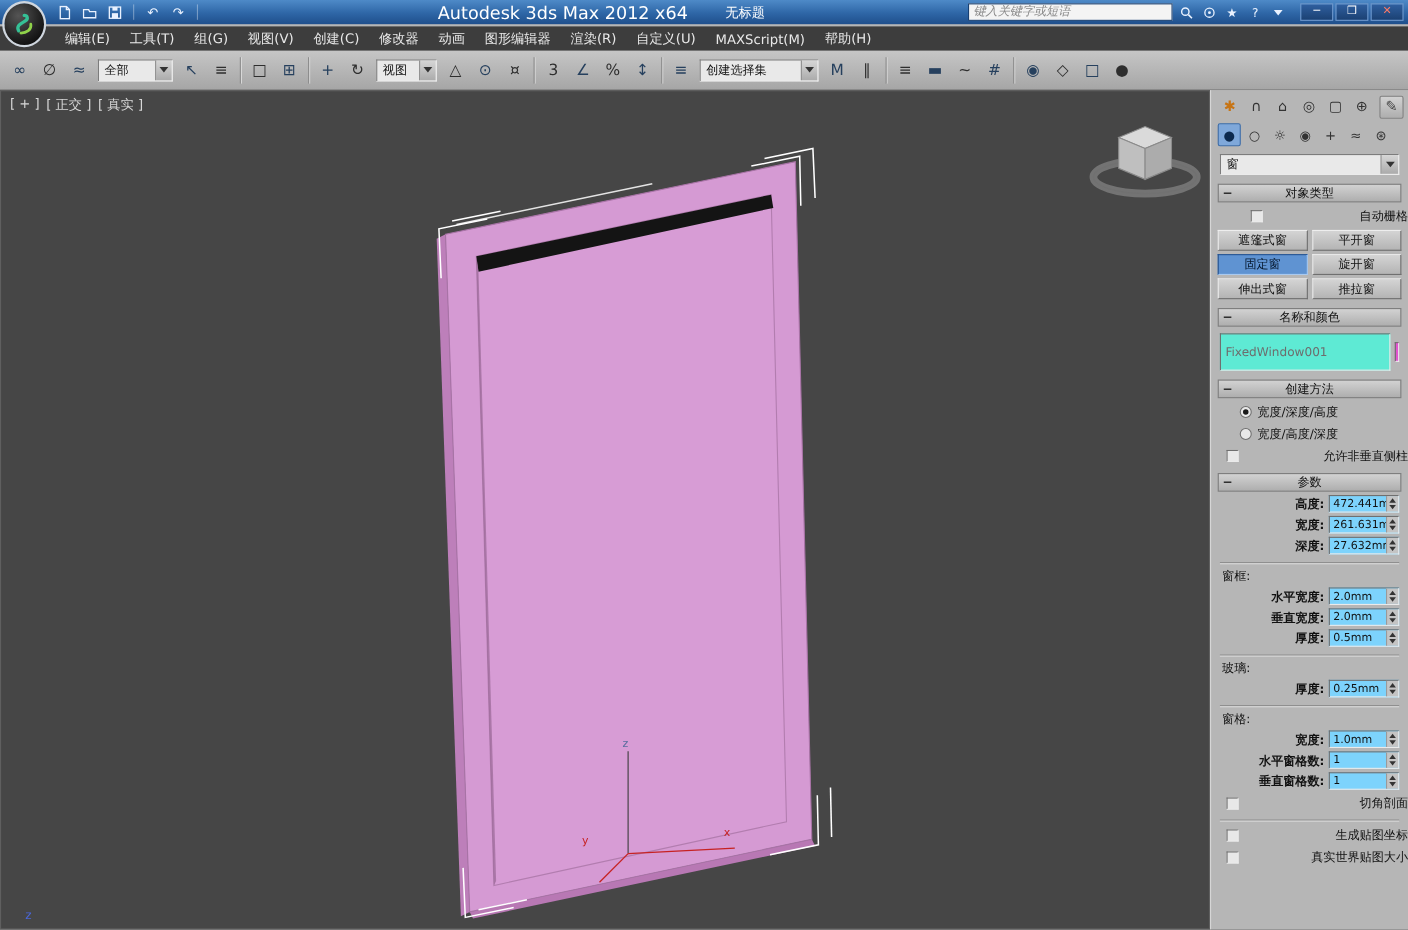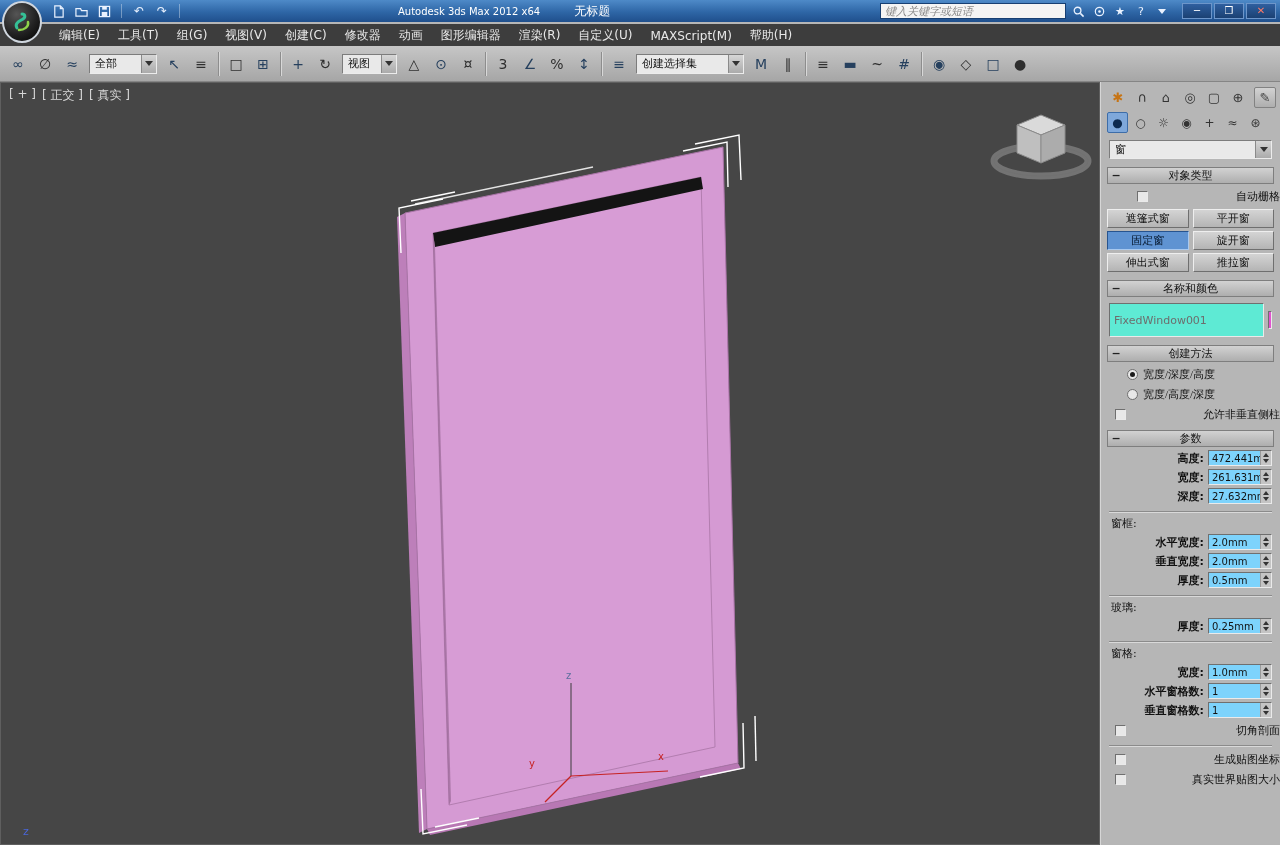--- a/index.html
+++ b/index.html
@@ -14,21 +14,21 @@
   .logo { position:absolute; top:1px; left:2px; width:40px; height:42px; z-index:20;
     border-radius:50%; background:radial-gradient(circle at 35% 30%, #555 0%, #222 55%, #000 100%);
     border:2px solid #cfd6de; display:flex; align-items:center; justify-content:center; }
   .logo svg { width:24px; height:24px; }
   .qat { display:flex; align-items:center; margin-left:48px; gap:3px; }
   .qat .tib { width:20px; height:17px; display:flex; align-items:center; justify-content:center;
     color:#eaf2ff; font-size:12px; border-radius:2px; }
   .qat .tib svg { width:13px; height:13px; }
   .tsep { width:1px; height:14px; background:rgba(255,255,255,.35); margin:0 4px; }
   .title-cluster { position:absolute; left:398px; top:0; height:22px; display:flex; align-items:center; gap:34px; }
-  .apptitle { font-size:10px; color:#ffffff; }
+  .apptitle { font-size:16px; color:#ffffff; }
   .doctitle { font-size:12px; color:#ffffff; }
   .tb-right { margin-left:auto; display:flex; align-items:center; padding-right:4px; gap:3px; }
   .searchbox { width:186px; height:16px; border:1px solid #173f72; background:#f4f4f4;
     font-size:11px; font-style:italic; color:#333; padding:0 4px; }
   .searchbox::placeholder { color:#8a8a8a; font-style:italic; }
   .tb-ico { width:18px; height:16px; display:flex; align-items:center; justify-content:center; color:#eaf2ff; font-size:11px; }
   .winbtns { display:flex; gap:2px; margin-left:8px; }
   .winbtn { width:30px; height:16px; background:linear-gradient(#2f5f9f,#1b4173);
     border:1px solid #6d96ca; color:#fff; font-size:10px; line-height:1;
     display:flex; align-items:center; justify-content:center; }
@@ -81,21 +81,21 @@
   .pdrop .dval { flex:1; padding-left:5px; }
   .pdrop .darr { width:16px; height:100%; background:linear-gradient(#d6d6d6,#ababab);
     border-left:1px solid #8a8a8a; display:flex; align-items:center; justify-content:center; }
   .rollout { display:flex; align-items:center; height:17px; margin:8px 6px 0 6px;
     background:linear-gradient(#d2d2d2,#aeaeae); border:1px solid #7e7e7e; }
   .rollout .minus { width:16px; text-align:center; font-weight:bold; color:#222; }
   .rollout .rtitle { flex:1; text-align:center; margin-right:16px; }
   .chkrow { display:flex; align-items:center; gap:5px; margin:5px 0 0 14px;justify-content:space-between; }
   .chkrow.center { margin-left:36px; }
   .cbox { width:11px; height:11px; background:#e8e8e8; border:1px solid; border-color:#6f6f6f #eaeaea #eaeaea #6f6f6f; flex:none; }
-  .radrow { display:flex; align-items:center; gap:5px; margin:5px 0 0 26px;font-family:Liberation Serif, serif; }
+  .radrow { display:flex; align-items:center; gap:5px; margin:5px 0 0 26px; }
   .rbox { width:11px; height:11px; border-radius:50%; background:#e8e8e8; border:1px solid #6f6f6f;
     display:flex; align-items:center; justify-content:center; flex:none; }
   .rbox.sel::after { content:""; width:5px; height:5px; border-radius:50%; background:#1a1a1a; }
   .btngrid { display:grid; grid-template-columns:1fr 1fr; gap:3px 4px; margin:5px 6px 0 6px; }
   .pbtn { height:19px; display:flex; align-items:center; justify-content:center;
     background:linear-gradient(#d4d4d4,#b4b4b4); border:1px solid; border-color:#eeeeee #6f6f6f #6f6f6f #eeeeee; }
   .pbtn.active { background:#5f93d2; border-color:#27548f #a9c9ef #a9c9ef #27548f; color:#06182e; }
   .namerow { display:flex; align-items:center; margin:6px 8px 0 8px; gap:4px; }
   .namefield { flex:1; height:34px; background:#5eead4; border:1px solid; border-color:#6f6f6f #eaeaea #eaeaea #6f6f6f;
     color:#6d6d6d; font-size:11px; padding:0 4px; font-family:"DejaVu Sans","Liberation Sans",sans-serif; }

